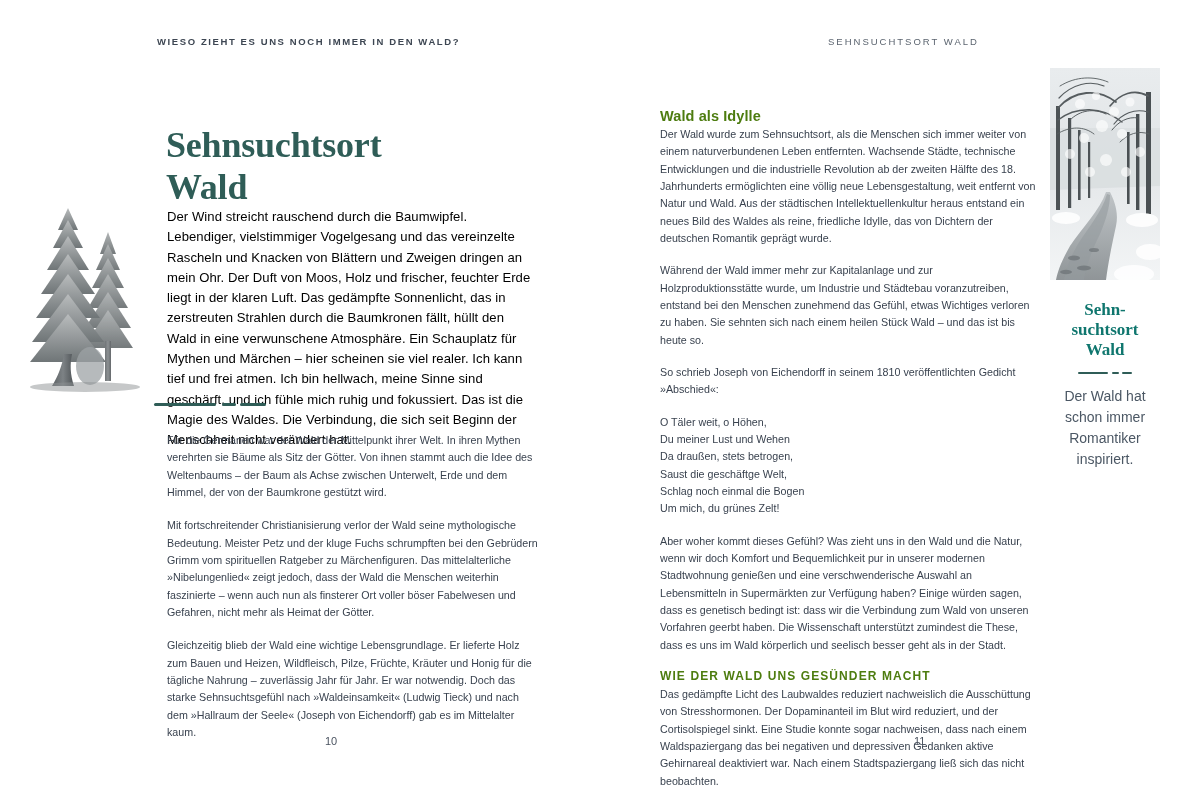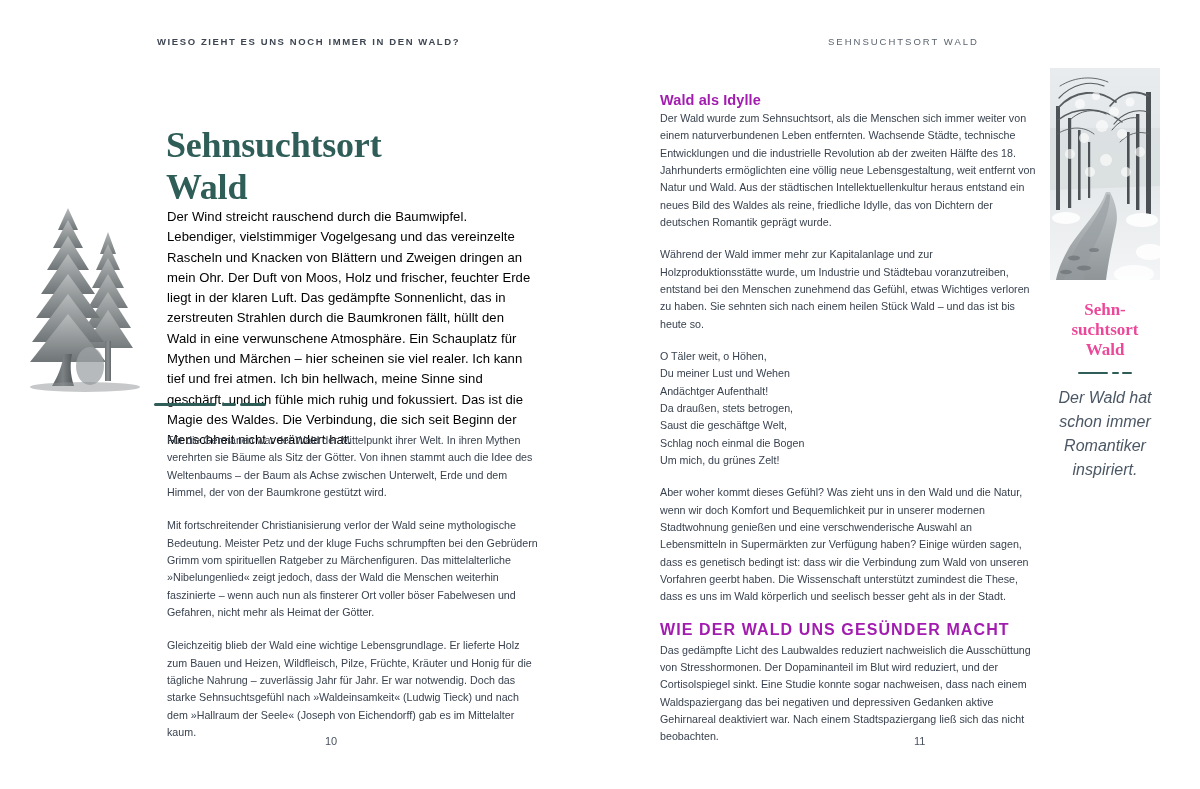--- a/index.html
+++ b/index.html
@@ -116,28 +116,28 @@
   }
 
   
   .body-col-right {
     position: absolute;
     left: 660px;
     top: 92px;
     width: 376px;
   }
   .section-head {
-    margin: 0 0 2px 0;
+    margin: 16px 0 2px 0;
     font-size: 14.5px;
     font-weight: bold;
-    color: #a21caf;
+    color: #4d7c0f;
     letter-spacing: 0.1px;
   }
   .section-head.small {
-    font-size: 16px;
+    font-size: 12px;
     letter-spacing: 1.1px;
     margin-top: 2px;
     margin-bottom: 3px;
   }
   .body-col-right p {
     margin: 0 0 15px 0;
     font-size: 10.7px;
     line-height: 1.62;
     color: #39424f;
   }
@@ -167,42 +167,41 @@
     left: 1046px;
     top: 300px;
     width: 118px;
     text-align: center;
   }
   .pull-quote .pq-title {
     font-family: "Liberation Serif", serif;
     font-weight: bold;
     font-size: 17px;
     line-height: 1.18;
-    color: #ec4899;
+    color: #0f766e;
   }
   .pq-rule {
     position: relative;
     width: 54px;
     height: 8px;
     margin: 9px auto 9px auto;
   }
   .pq-rule .seg {
     position: absolute;
     top: 3px;
     height: 2px;
     background: #2f5d57;
     border-radius: 2px;
   }
   .pq-rule .seg.a { left: 0px;  width: 30px; }
   .pq-rule .seg.b { left: 34px; width: 7px; }
   .pq-rule .seg.c { left: 44px; width: 10px; }
 
   .pull-quote .pq-caption {
-    font-style: italic;
-    font-size: 16px;
+    font-size: 14px;
     line-height: 1.5;
     color: #4b5764;
   }
 </style>
 </head>
 <body>
 
 <div class="spread">
 
   <div class="runhead left">WIESO ZIEHT ES UNS NOCH IMMER IN DEN WALD?</div>
@@ -272,25 +271,25 @@
   </div>
 
   <div class="folio left">10</div>
 
   <div class="runhead right">SEHNSUCHTSORT WALD</div>
 
   <div class="body-col-right">
     <h2 class="section-head">Wald als Idylle</h2>
     <p>Der Wald wurde zum Sehnsuchtsort, als die Menschen sich immer weiter von einem naturverbundenen Leben entfernten. Wachsende Städte, technische Entwicklungen und die industrielle Revolution ab der zweiten Hälfte des 18. Jahrhunderts ermöglichten eine völlig neue Lebensgestaltung, weit entfernt von Natur und Wald. Aus der städtischen Intellektuellenkultur heraus entstand ein neues Bild des Waldes als reine, friedliche Idylle, das von Dichtern der deutschen Romantik geprägt wurde.</p>
     <p>Während der Wald immer mehr zur Kapitalanlage und zur Holzproduktionsstätte wurde, um Industrie und Städtebau voranzutreiben, entstand bei den Menschen zunehmend das Gefühl, etwas Wichtiges verloren zu haben. Sie sehnten sich nach einem heilen Stück Wald – und das ist bis heute so.</p>
+    <p>So schrieb Joseph von Eichendorff in seinem 1810 veröffentlichten Gedicht »Abschied«:</p>
 
     <div class="poem">
       <div class="line">O Täler weit, o Höhen,</div>
       <div class="line">Du meiner Lust und Wehen</div>
-      <div class="line">Andächtger Aufenthalt!</div>
       <div class="line">Da draußen, stets betrogen,</div>
       <div class="line">Saust die geschäftge Welt,</div>
       <div class="line">Schlag noch einmal die Bogen</div>
       <div class="line">Um mich, du grünes Zelt!</div>
     </div>
 
     <p>Aber woher kommt dieses Gefühl? Was zieht uns in den Wald und die Natur, wenn wir doch Komfort und Bequemlichkeit pur in unserer modernen Stadtwohnung genießen und eine verschwenderische Auswahl an Lebensmitteln in Supermärkten zur Verfügung haben? Einige würden sagen, dass es genetisch bedingt ist: dass wir die Verbindung zum Wald von unseren Vorfahren geerbt haben. Die Wissenschaft unterstützt zumindest die These, dass es uns im Wald körperlich und seelisch besser geht als in der Stadt.</p>
 
     <h3 class="section-head small">WIE DER WALD UNS GESÜNDER MACHT</h3>
     <p>Das gedämpfte Licht des Laubwaldes reduziert nachweislich die Ausschüttung von Stresshormonen. Der Dopaminanteil im Blut wird reduziert, und der Cortisolspiegel sinkt. Eine Studie konnte sogar nachweisen, dass nach einem Waldspaziergang das bei negativen und depressiven Gedanken aktive Gehirnareal deaktiviert war. Nach einem Stadtspaziergang ließ sich das nicht beobachten.</p>

